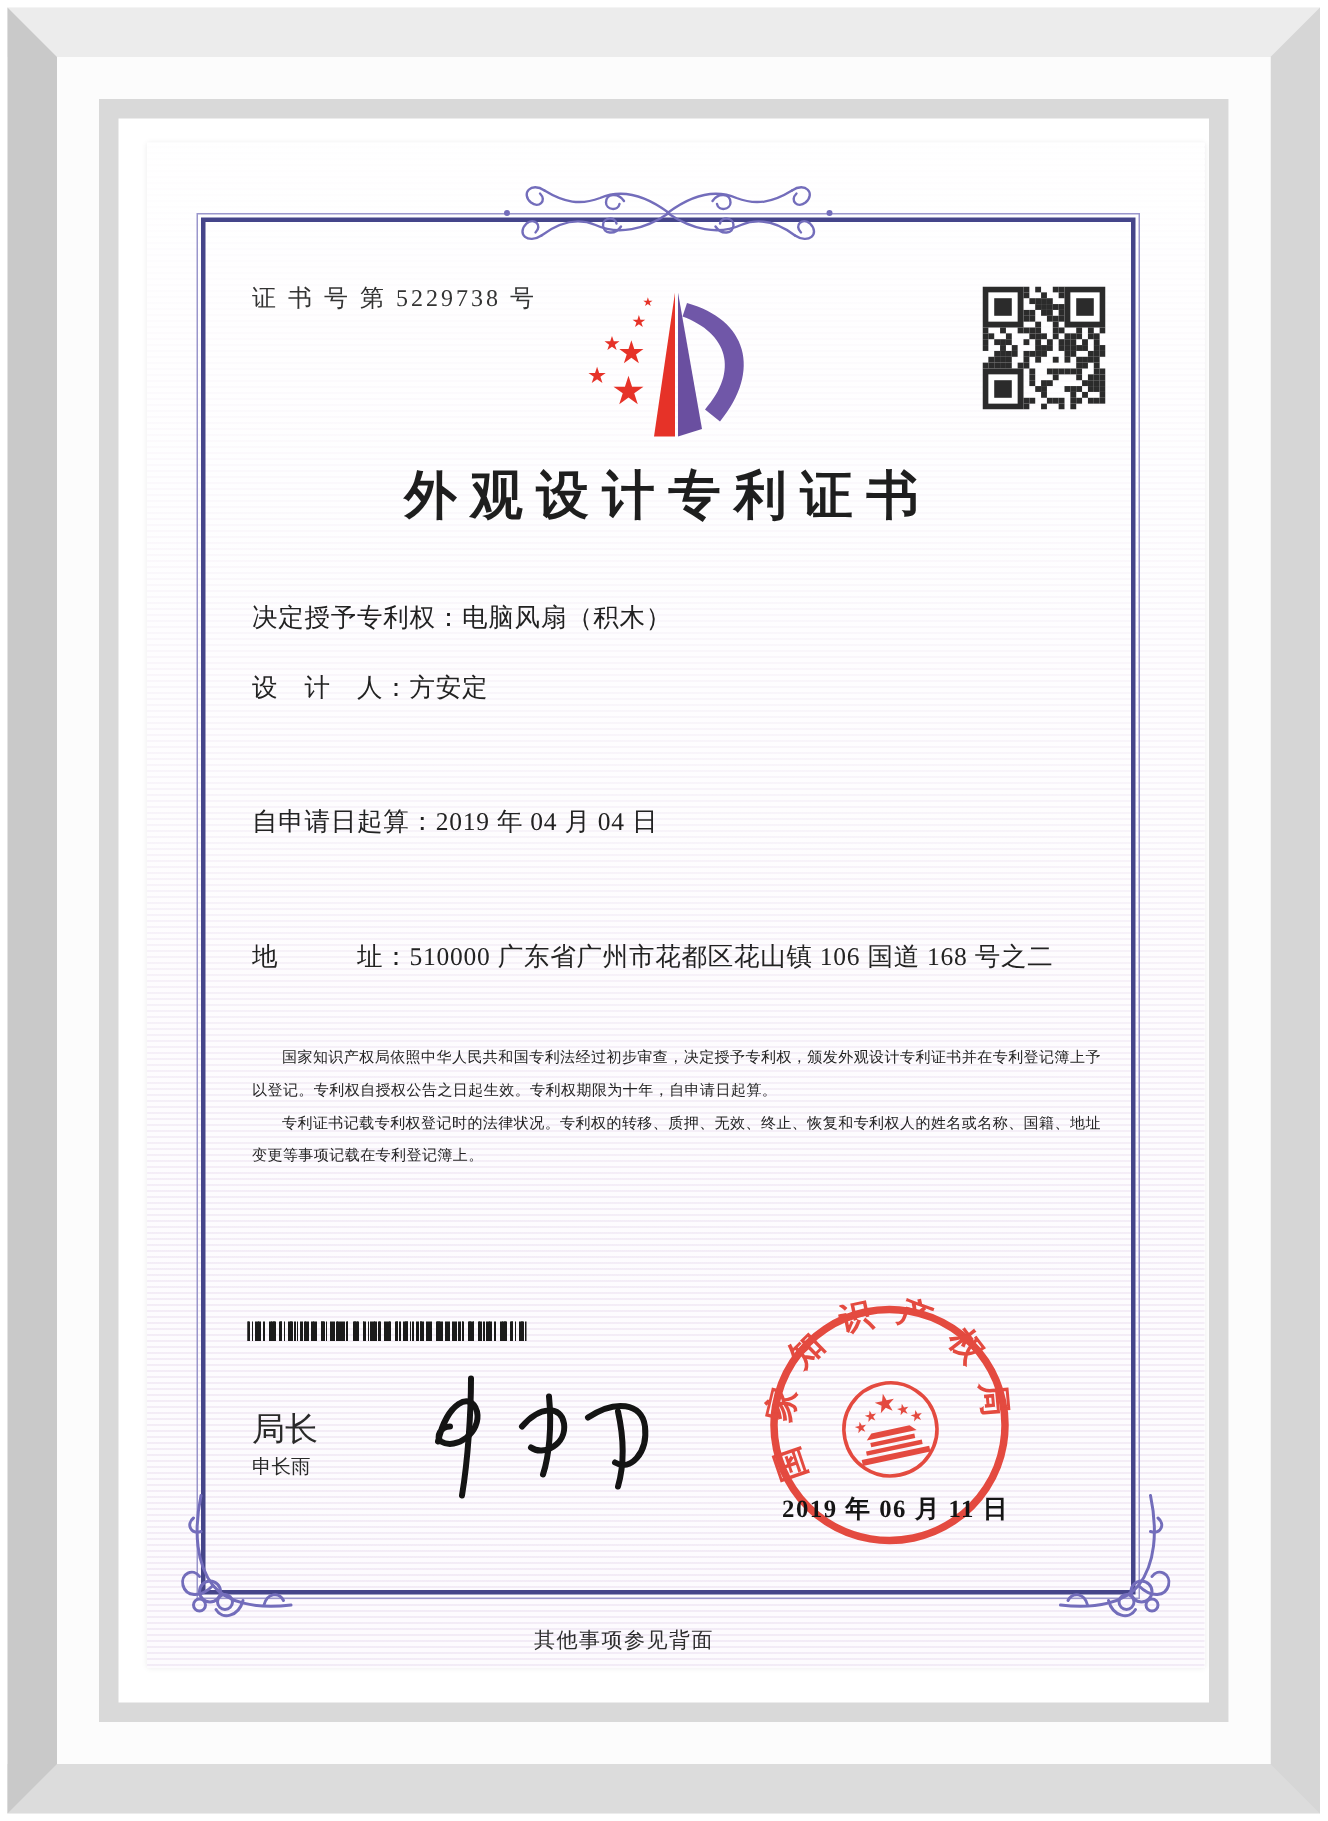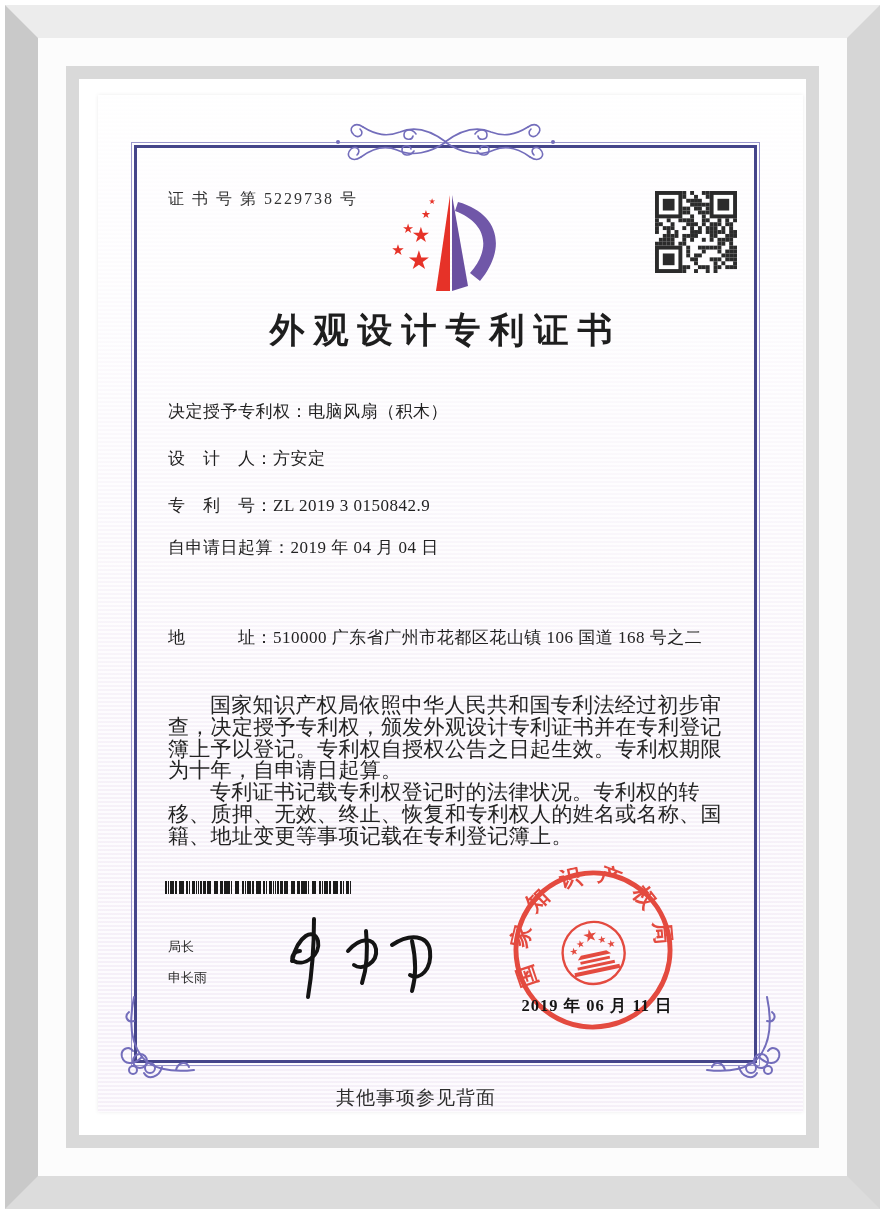--- a/index.html
+++ b/index.html
@@ -24,35 +24,35 @@
   .cert-no{position:absolute;left:70px;top:94px;font-size:16px;letter-spacing:2px;color:#333;}
   .logo{position:absolute;left:283px;top:94px;}
   .qr{position:absolute;left:557px;top:96px;}
   .title{position:absolute;left:33px;top:212px;width:629px;text-align:center;
     font-size:35px;font-weight:700;letter-spacing:9px;color:#1e1e1e;}
   .frow{position:absolute;left:70px;font-size:17px;color:#222;white-space:nowrap;}
   .frow .lab{letter-spacing:.5px;}
   .frow .val{letter-spacing:.5px;}
   .pair2{position:absolute;left:302px;top:0;}
   .paras{position:absolute;left:70px;top:600px;width:570px;color:#232323;}
-  .paras p{margin:0;font-size:21px;line-height:21.8px;text-indent:2em;letter-spacing:.3px;}
+  .paras p{margin:0;font-size:10px;line-height:21.8px;text-indent:2em;letter-spacing:.3px;}
   .barcode{position:absolute;left:67px;top:786px;width:186px;height:13px;
     background:
       repeating-linear-gradient(90deg,#1b1b1b 0 2px,transparent 2px 3px,#1b1b1b 3px 4px,transparent 4px 7px),
       repeating-linear-gradient(90deg,#1b1b1b 0 1px,transparent 1px 5px,#1b1b1b 5px 8px,transparent 8px 11px);}
-  .signer-title{position:absolute;left:70px;top:843px;font-size:13px;color:#2a2a2a;font-family:"Liberation Sans",sans-serif;text-align:right;}
+  .signer-title{position:absolute;left:70px;top:843px;font-size:22px;color:#2a2a2a;font-family:"Liberation Sans",sans-serif;text-align:right;}
   .signer-name{position:absolute;left:70px;top:874px;font-size:13px;color:#2a2a2a;font-family:"Liberation Sans",sans-serif;}
   .signature{position:absolute;left:172px;top:816px;}
   .seal{position:absolute;left:410px;top:770px;transform:rotate(-12deg);opacity:.92;}
   .seal-date{position:absolute;left:414px;top:900px;width:170px;text-align:center;
     font-size:16.5px;font-weight:600;letter-spacing:1px;color:#151515;}
   .page-info{position:absolute;left:33px;top:946px;width:560px;text-align:center;
     font-size:15px;letter-spacing:2px;color:#2e2e2e;}
   .back-note{position:absolute;left:33px;top:990px;width:570px;text-align:center;
-    font-size:19px;letter-spacing:1px;color:#2e2e2e;}
+    font-size:14px;letter-spacing:1px;color:#2e2e2e;}
 </style>
 </head>
 <body>
 
 <div class="stage">
   <div class="frame-bevel"></div>
   <div class="frame-face"></div>
   <div class="frame-mat"></div>
 
   <div class="paper">
@@ -294,23 +294,20 @@
       </svg>
 
     <div class="title">外观设计专利证书</div>
 
     <div class="frow" style="top:305px">
       <span class="lab">决定授予专利权：</span><span class="val">电脑风扇（积木）</span>
     </div>
     <div class="frow" style="top:352px">
       <span class="lab">设　计　人：</span><span class="val">方安定</span>
     </div>
-    <div class="frow" style="top:399px">
-      <span class="lab">专　利　号：</span><span class="val">ZL 2019 3 0150842.9</span>
-    </div>
     <div class="frow" style="top:441px">
       <span class="lab">自申请日起算：</span><span class="val">2019 年 04 月 04 日</span>
     </div>
     <div class="frow" style="top:531px">
       <span class="lab">地　　　址：</span><span class="val">510000 广东省广州市花都区花山镇 106 国道 168 号之二</span>
     </div>
 
     <div class="paras">
       <p>国家知识产权局依照中华人民共和国专利法经过初步审查，决定授予专利权，颁发外观设计专利证书并在专利登记簿上予以登记。专利权自授权公告之日起生效。专利权期限为十年，自申请日起算。</p>
       <p>专利证书记载专利权登记时的法律状况。专利权的转移、质押、无效、终止、恢复和专利权人的姓名或名称、国籍、地址变更等事项记载在专利登记簿上。</p>

